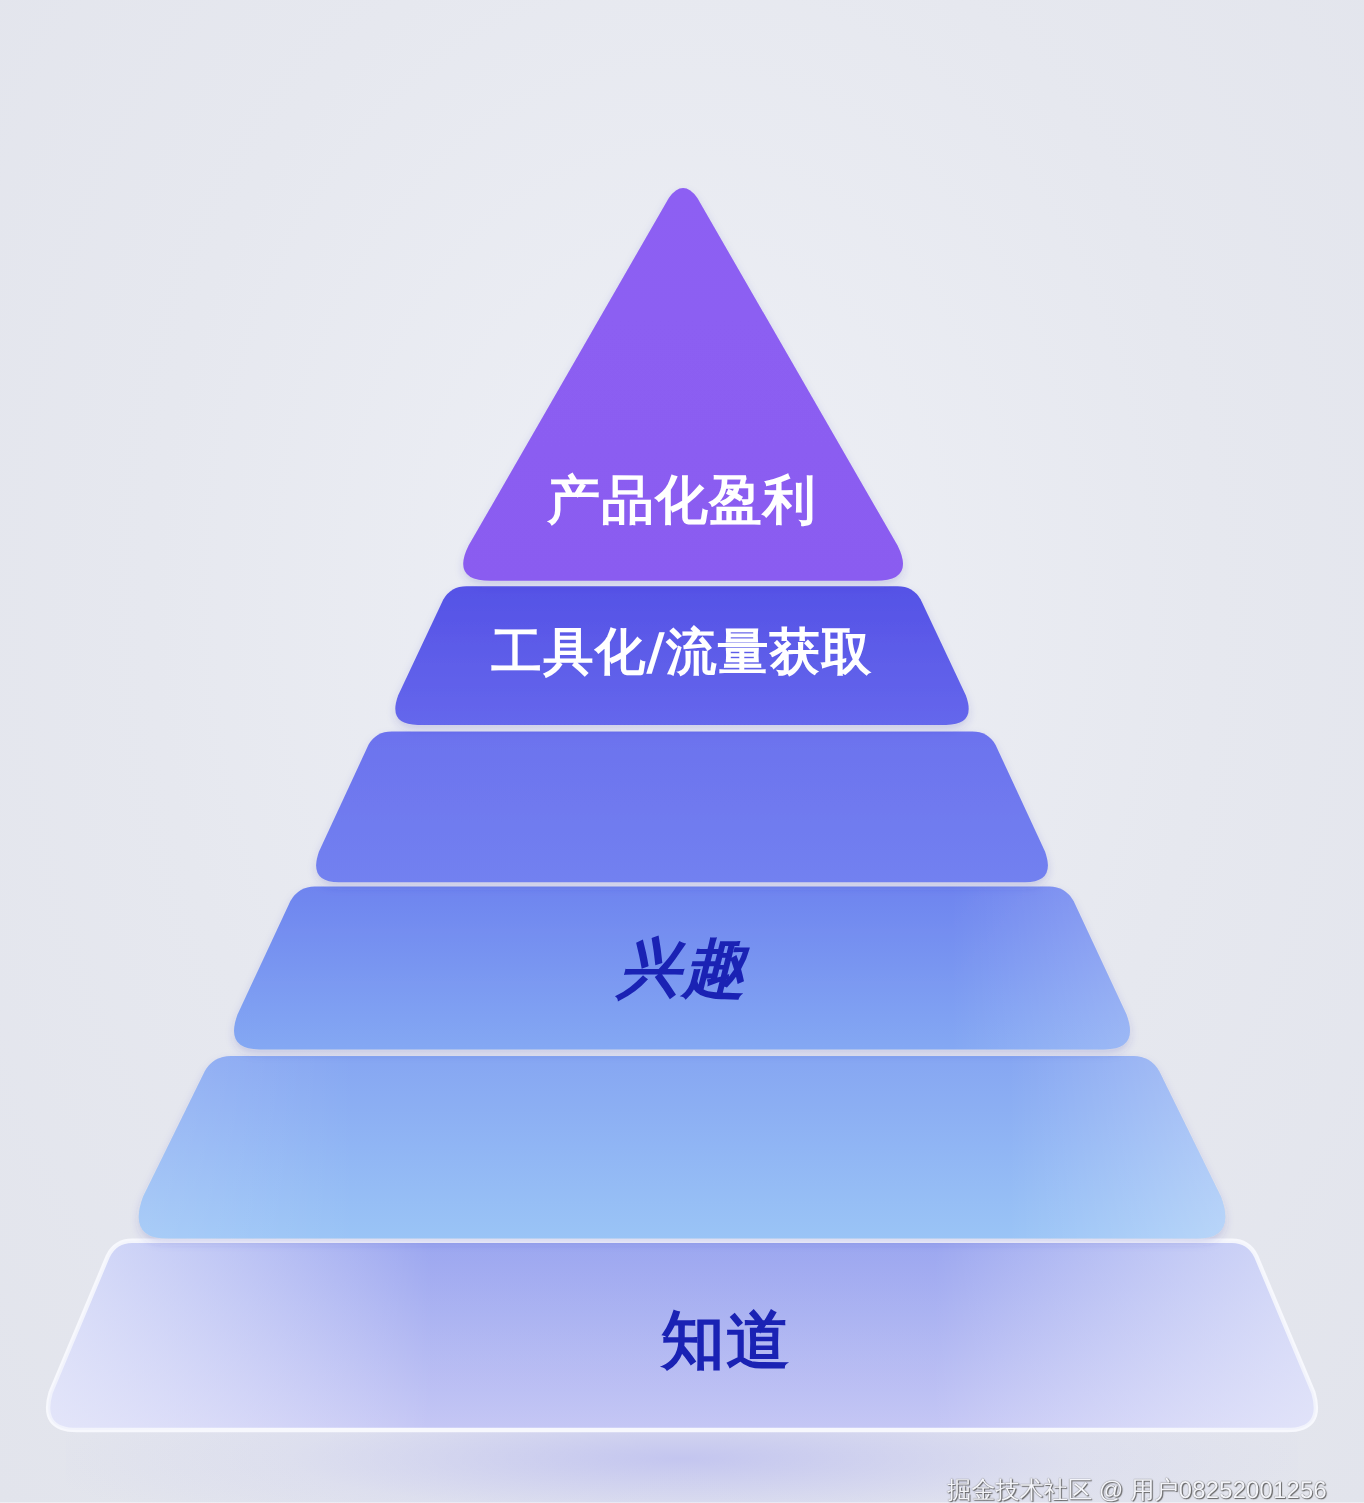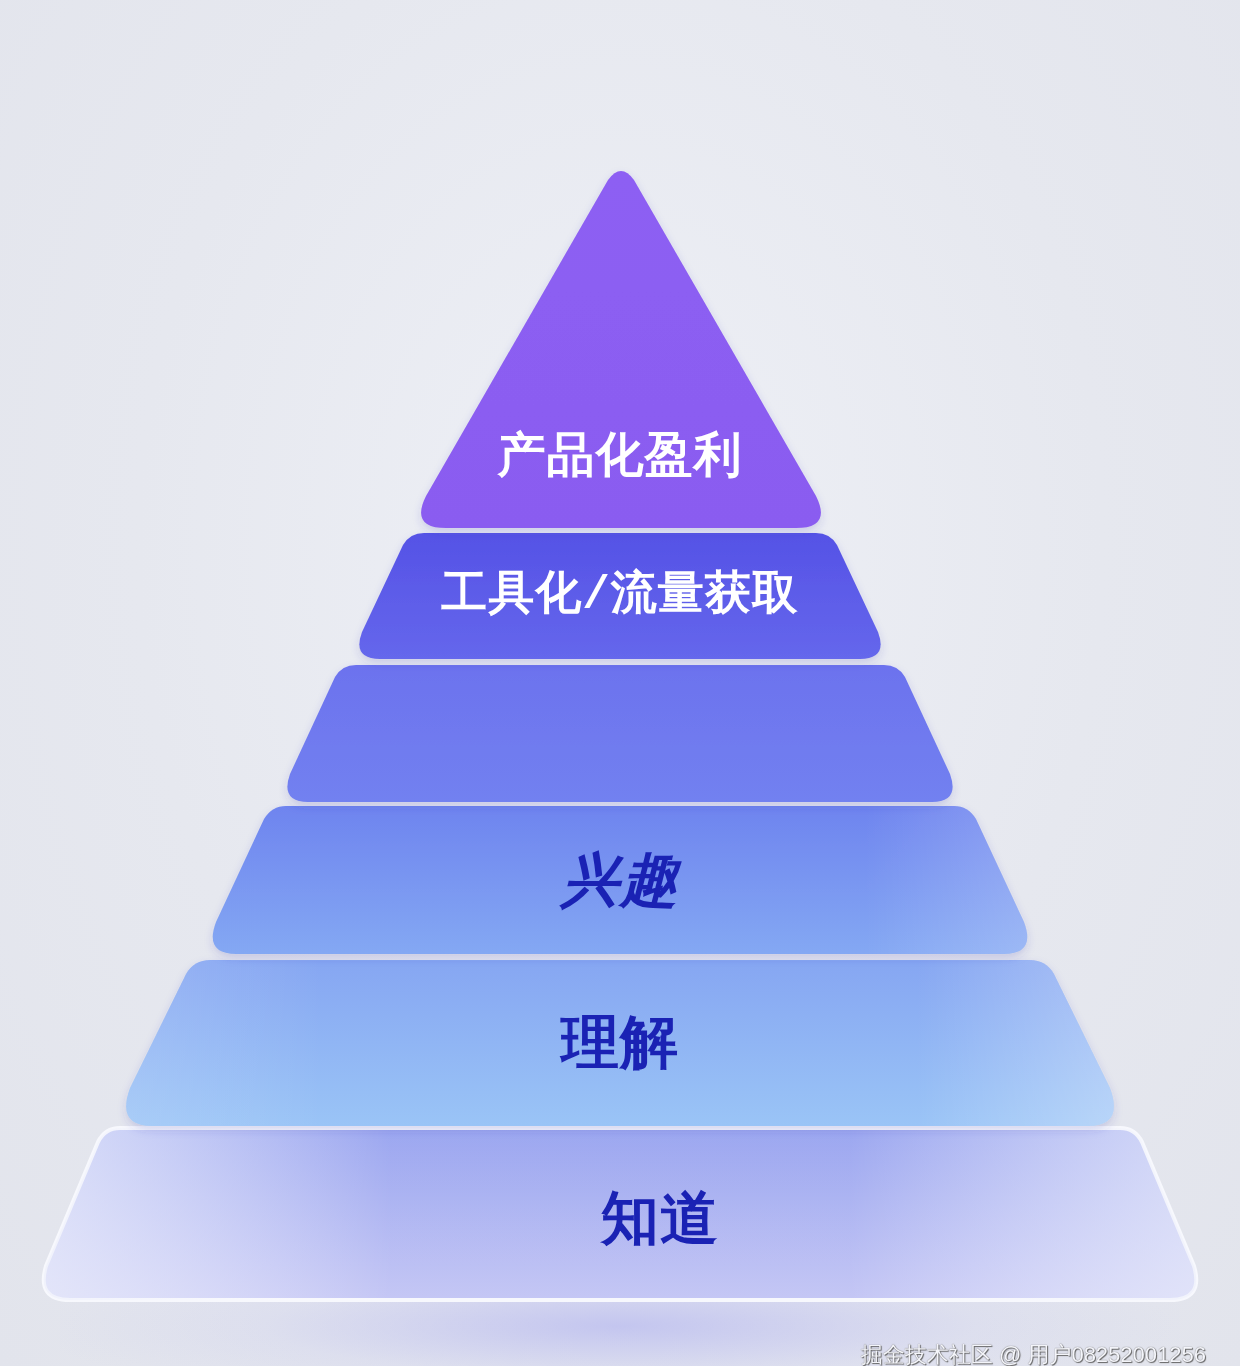--- a/index.html
+++ b/index.html
@@ -103,19 +103,18 @@
     <g filter="url(#soft)">
       <path d="M424,495 L816,495 Q830,495 837,507 L878,594 Q888,621 860,621 L380,621 Q352,621 362,594 L403,507 Q410,495 424,495 Z" fill="url(#g2)"></path>
     </g>
 
     <g filter="url(#soft)">
       <path d="M608,142 Q621,124 634,142 L816,458 Q832,490 796,490 L446,490 Q410,490 426,458 Z" fill="url(#g1)"></path>
     </g>
   </svg>
 
   <div class="label light" style="top:385px; font-size:48px;">产品化盈利</div>
-  <div class="label light" style="top:524px; font-size:46px;font-family:Liberation Mono, monospace;">工具化/流量获取</div>
+  <div class="label light" style="top:524px; font-size:46px;">工具化/流量获取</div>
   <div class="label dark" style="top:804px; font-size:58px;font-style:italic;">兴趣</div>
-  <div class="label dark" style="top:966px; font-size:58px;">理解</div>
   <div class="label dark" style="top:1142px; font-size:58px;padding-left:40px;">知道</div>
 
   <div class="watermark">掘金技术社区 @ 用户08252001256</div>
 </div>
 
 </body></html>

